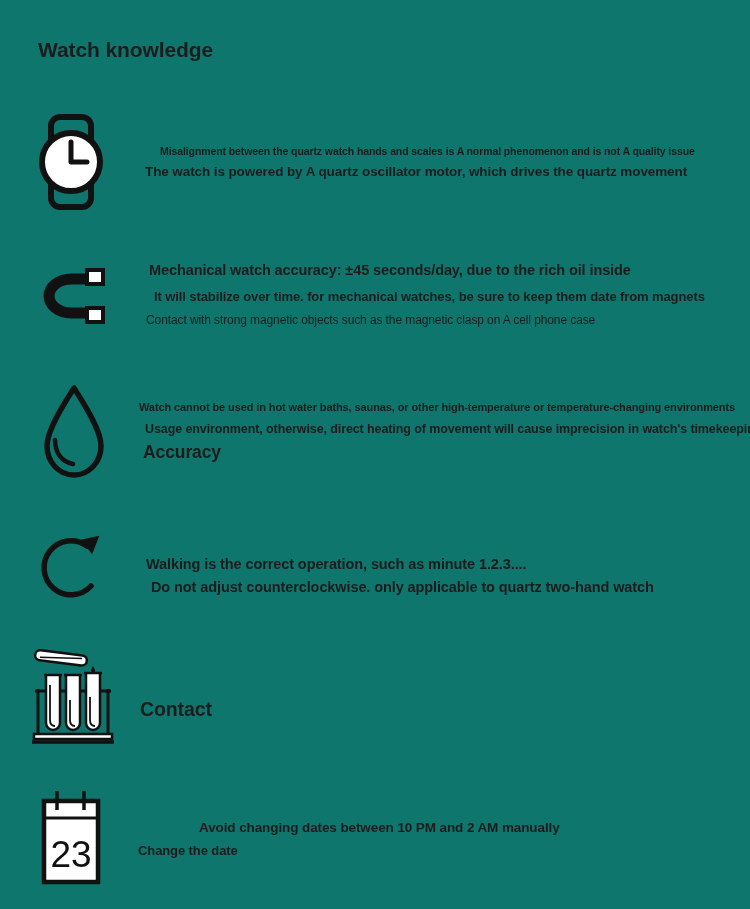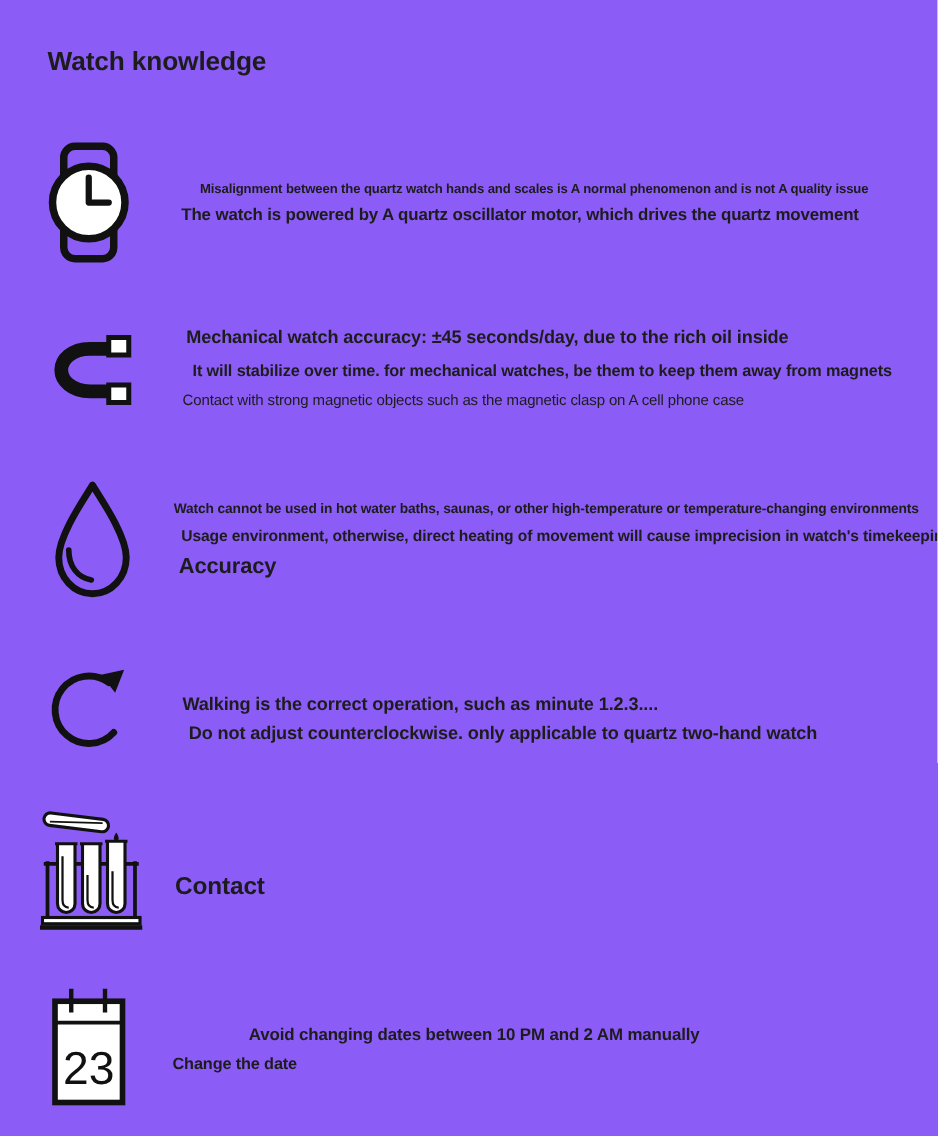--- a/index.html
+++ b/index.html
@@ -1,17 +1,17 @@
 <!DOCTYPE html>
 <html><head>
 <meta charset="utf-8">
 <style>
   html,body{margin:0;padding:0;background:#fff;}
   #page{
-    position:relative;width:750px;height:909px;background:#8b5cf6;overflow:hidden;
+    position:relative;width:750px;height:909px;background:#0f766e;overflow:hidden;
     font-family:"Liberation Sans",sans-serif;color:#1c1c1c;
   }
   .t{position:absolute;white-space:nowrap;font-weight:bold;letter-spacing:-0.1px;color:#1c1c1c;line-height:1.1;}
   .icon{position:absolute;}
   .icon svg{display:block;width:100%;height:100%;}
 
   #title   {left:38px; top:38px;  font-size:21px;}
 
   #s1l1{left:160px;top:146px;font-size:10.5px;}
   #s1l2{left:145px;top:165px;font-size:13.5px;}
@@ -59,21 +59,21 @@
   <div id="s1l2" class="t">The watch is powered by A quartz oscillator motor, which drives the quartz movement</div>
 
   <div id="icon-magnet" class="icon">
     <svg viewBox="0 0 66 58" xmlns="http://www.w3.org/2000/svg">
       <path d="M62 12 H32 C17 12 9 21 9 29 C9 37 17 46 32 46 H62" fill="none" stroke="#111" stroke-width="11"></path>
       <rect x="47" y="3" width="16" height="14" fill="#fff" stroke="#111" stroke-width="4"></rect>
       <rect x="47" y="41" width="16" height="14" fill="#fff" stroke="#111" stroke-width="4"></rect>
     </svg>
   </div>
   <div id="s2l1" class="t">Mechanical watch accuracy: ±45 seconds/day, due to the rich oil inside</div>
-  <div id="s2l2" class="t">It will stabilize over time. for mechanical watches, be them to keep them away from magnets</div>
+  <div id="s2l2" class="t">It will stabilize over time. for mechanical watches, be sure to keep them date from magnets</div>
   <div id="s2l3" class="t">Contact with strong magnetic objects such as the magnetic clasp on A cell phone case</div>
 
   <div id="icon-drop" class="icon">
     <svg viewBox="0 0 68 98" xmlns="http://www.w3.org/2000/svg">
       <path d="M34 5 C 28 15 7 45 7 63 C 7 79 19 92 34 92 C 49 92 61 79 61 63 C 61 45 40 15 34 5 Z" fill="none" stroke="#111" stroke-width="5.5" stroke-linejoin="round"></path>
       <path d="M15 57 C 15 70 22 79 33 81" fill="none" stroke="#111" stroke-width="4.5" stroke-linecap="round"></path>
     </svg>
   </div>
   <div id="s3l1" class="t">Watch cannot be used in hot water baths, saunas, or other high-temperature or temperature-changing environments</div>
   <div id="s3l2" class="t">Usage environment, otherwise, direct heating of movement will cause imprecision in watch's timekeeping</div>

